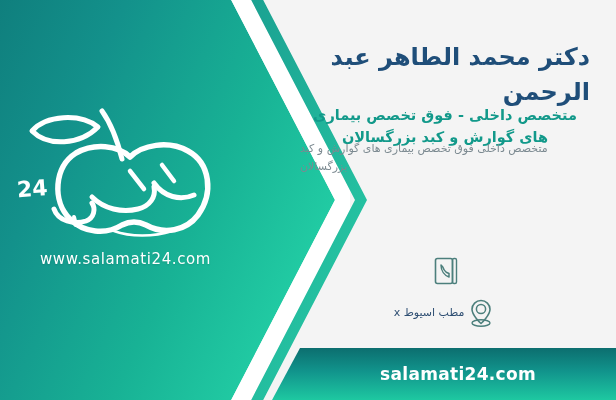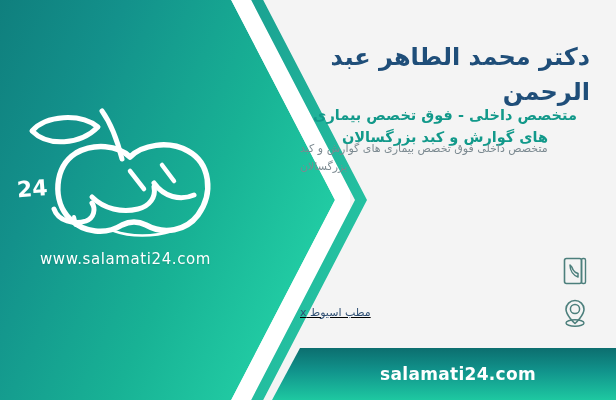--- a/index.html
+++ b/index.html
@@ -116,23 +116,22 @@
 
   
   .contact{
     position:absolute;
     top:250px;right:8px;
     width:292px;
   }
   .crow{
     display:flex;
     align-items:center;
-    justify-content:space-between;
+    justify-content:center;
     min-height:42px;
-    text-decoration:underline;
   }
   .cicon{
     width:34px;height:38px;
     flex:0 0 34px;
     display:flex;align-items:center;justify-content:center;
     color:#4c7f7c;
   }
   .clabel{
     color:#2f4f73;
     font-size:11px;

